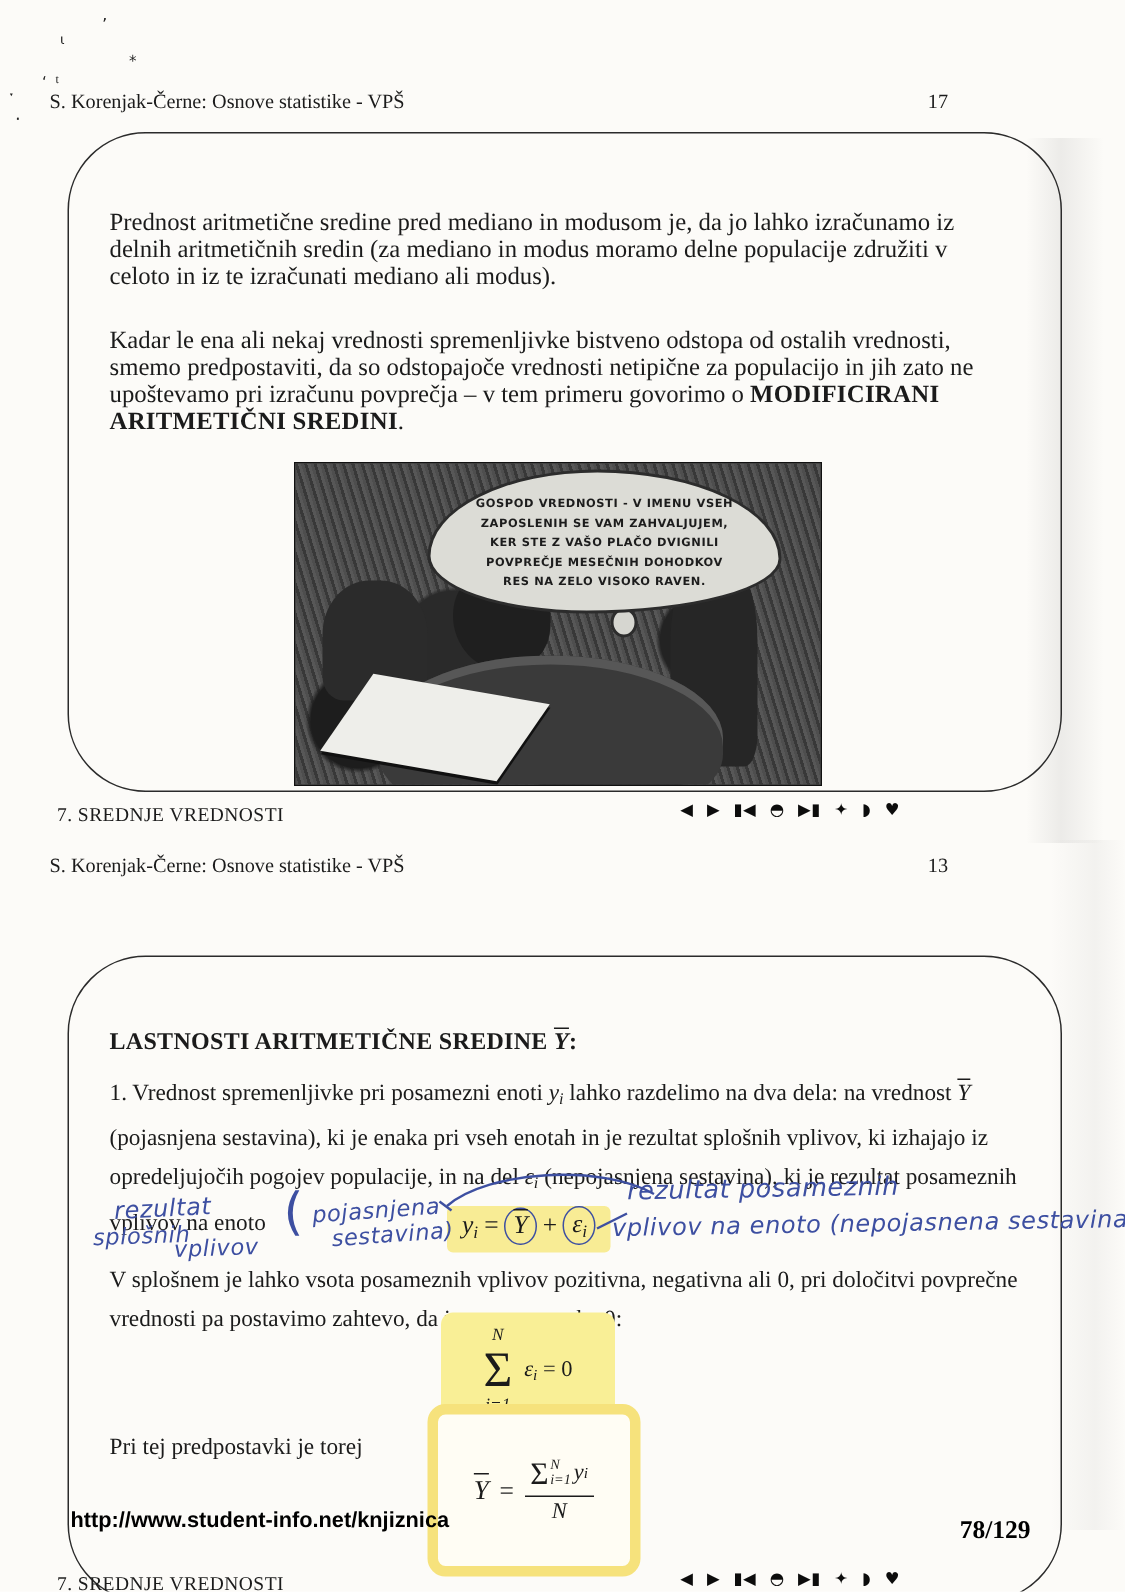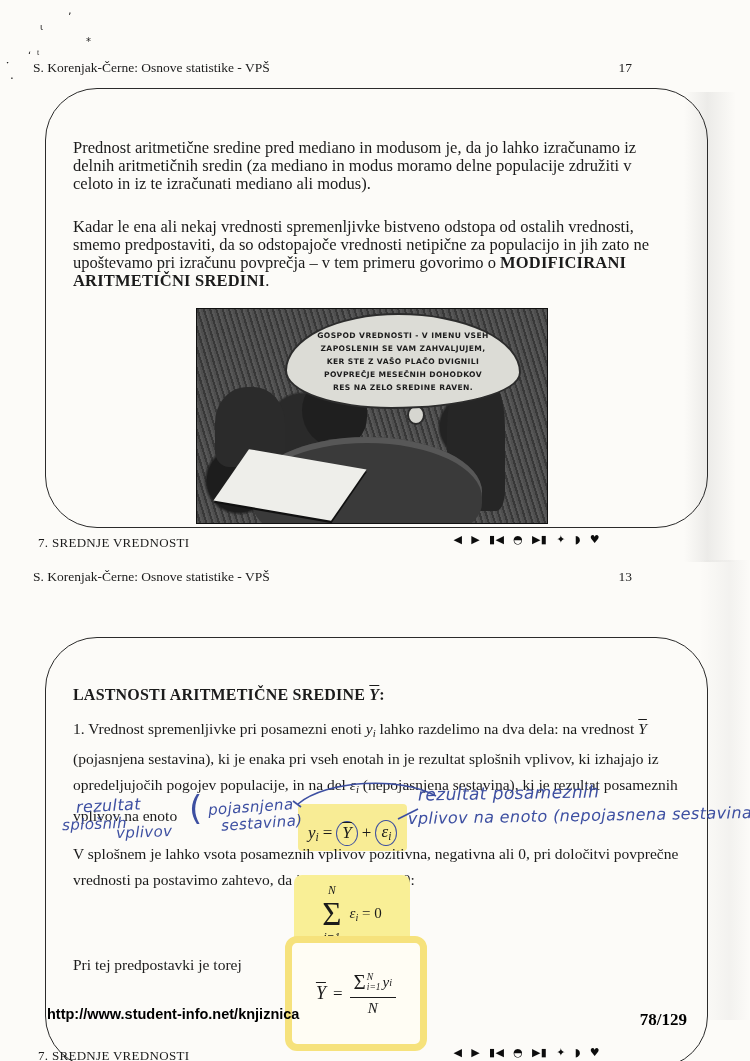--- a/index.html
+++ b/index.html
@@ -67,21 +67,21 @@
   .s2-p2{left:27px;top:203px;width:608px;font-size:15.5px;line-height:26px;}
   .s2-pre2{left:27px;top:318px;font-size:15.5px;}
 
   .seg-math{font-style:italic;}
   .seg-sub{font-style:italic;font-size:.7em;vertical-align:-.3em;}
   .seg-over{font-style:italic;text-decoration:overline;}
   .seg-plain{}
 
   
   .inline-formula{position:absolute;left:252px;top:166px;background:#f8ec95;border-radius:4px;
-    padding:16px 10px 5px 10px;font-size:17px;font-style:italic;display:flex;align-items:center;gap:4px;}
+    padding:0 10px 5px 10px;font-size:17px;font-style:italic;display:flex;align-items:center;gap:4px;}
   .circ{border:1.6px solid #3d4fa1;border-radius:50%;padding:1px 5px 2px 5px;}
   .over{text-decoration:overline;}
   .fsub{font-size:.68em;vertical-align:-.3em;}
 
   
   .sum-block{position:absolute;left:248px;top:237px;width:116px;height:78px;background:#f9ef96;
     border-radius:8px;display:flex;align-items:center;justify-content:center;gap:8px;}
   .sigma-col{display:flex;flex-direction:column;align-items:center;line-height:1;}
   .sigma-col .lim{font-size:11.5px;font-style:italic;}
   .sigma-col .sigma{font-size:33px;margin:1px 0;}
@@ -141,21 +141,21 @@
       <div class="figure-left"></div>
       <div class="figure-right"></div>
       <div class="desk"></div>
       <div class="paper"></div>
       <div class="bubble-tail"></div>
       <div class="bubble">
         <div>GOSPOD VREDNOSTI - V IMENU VSEH</div>
         <div>ZAPOSLENIH SE VAM ZAHVALJUJEM,</div>
         <div>KER STE Z VAŠO PLAČO DVIGNILI</div>
         <div>POVPREČJE MESEČNIH DOHODKOV</div>
-        <div>RES NA ZELO SREDINE RAVEN.</div>
+        <div>RES NA ZELO VISOKO RAVEN.</div>
       </div>
     </div>
   </div>
 
   <div class="slide-footer" style="top:535px;">
     <span>7. SREDNJE VREDNOSTI</span>
     <div class="nav-icons">
       <span>◀</span>
       <span>▶</span>
       <span>▮◀</span>

